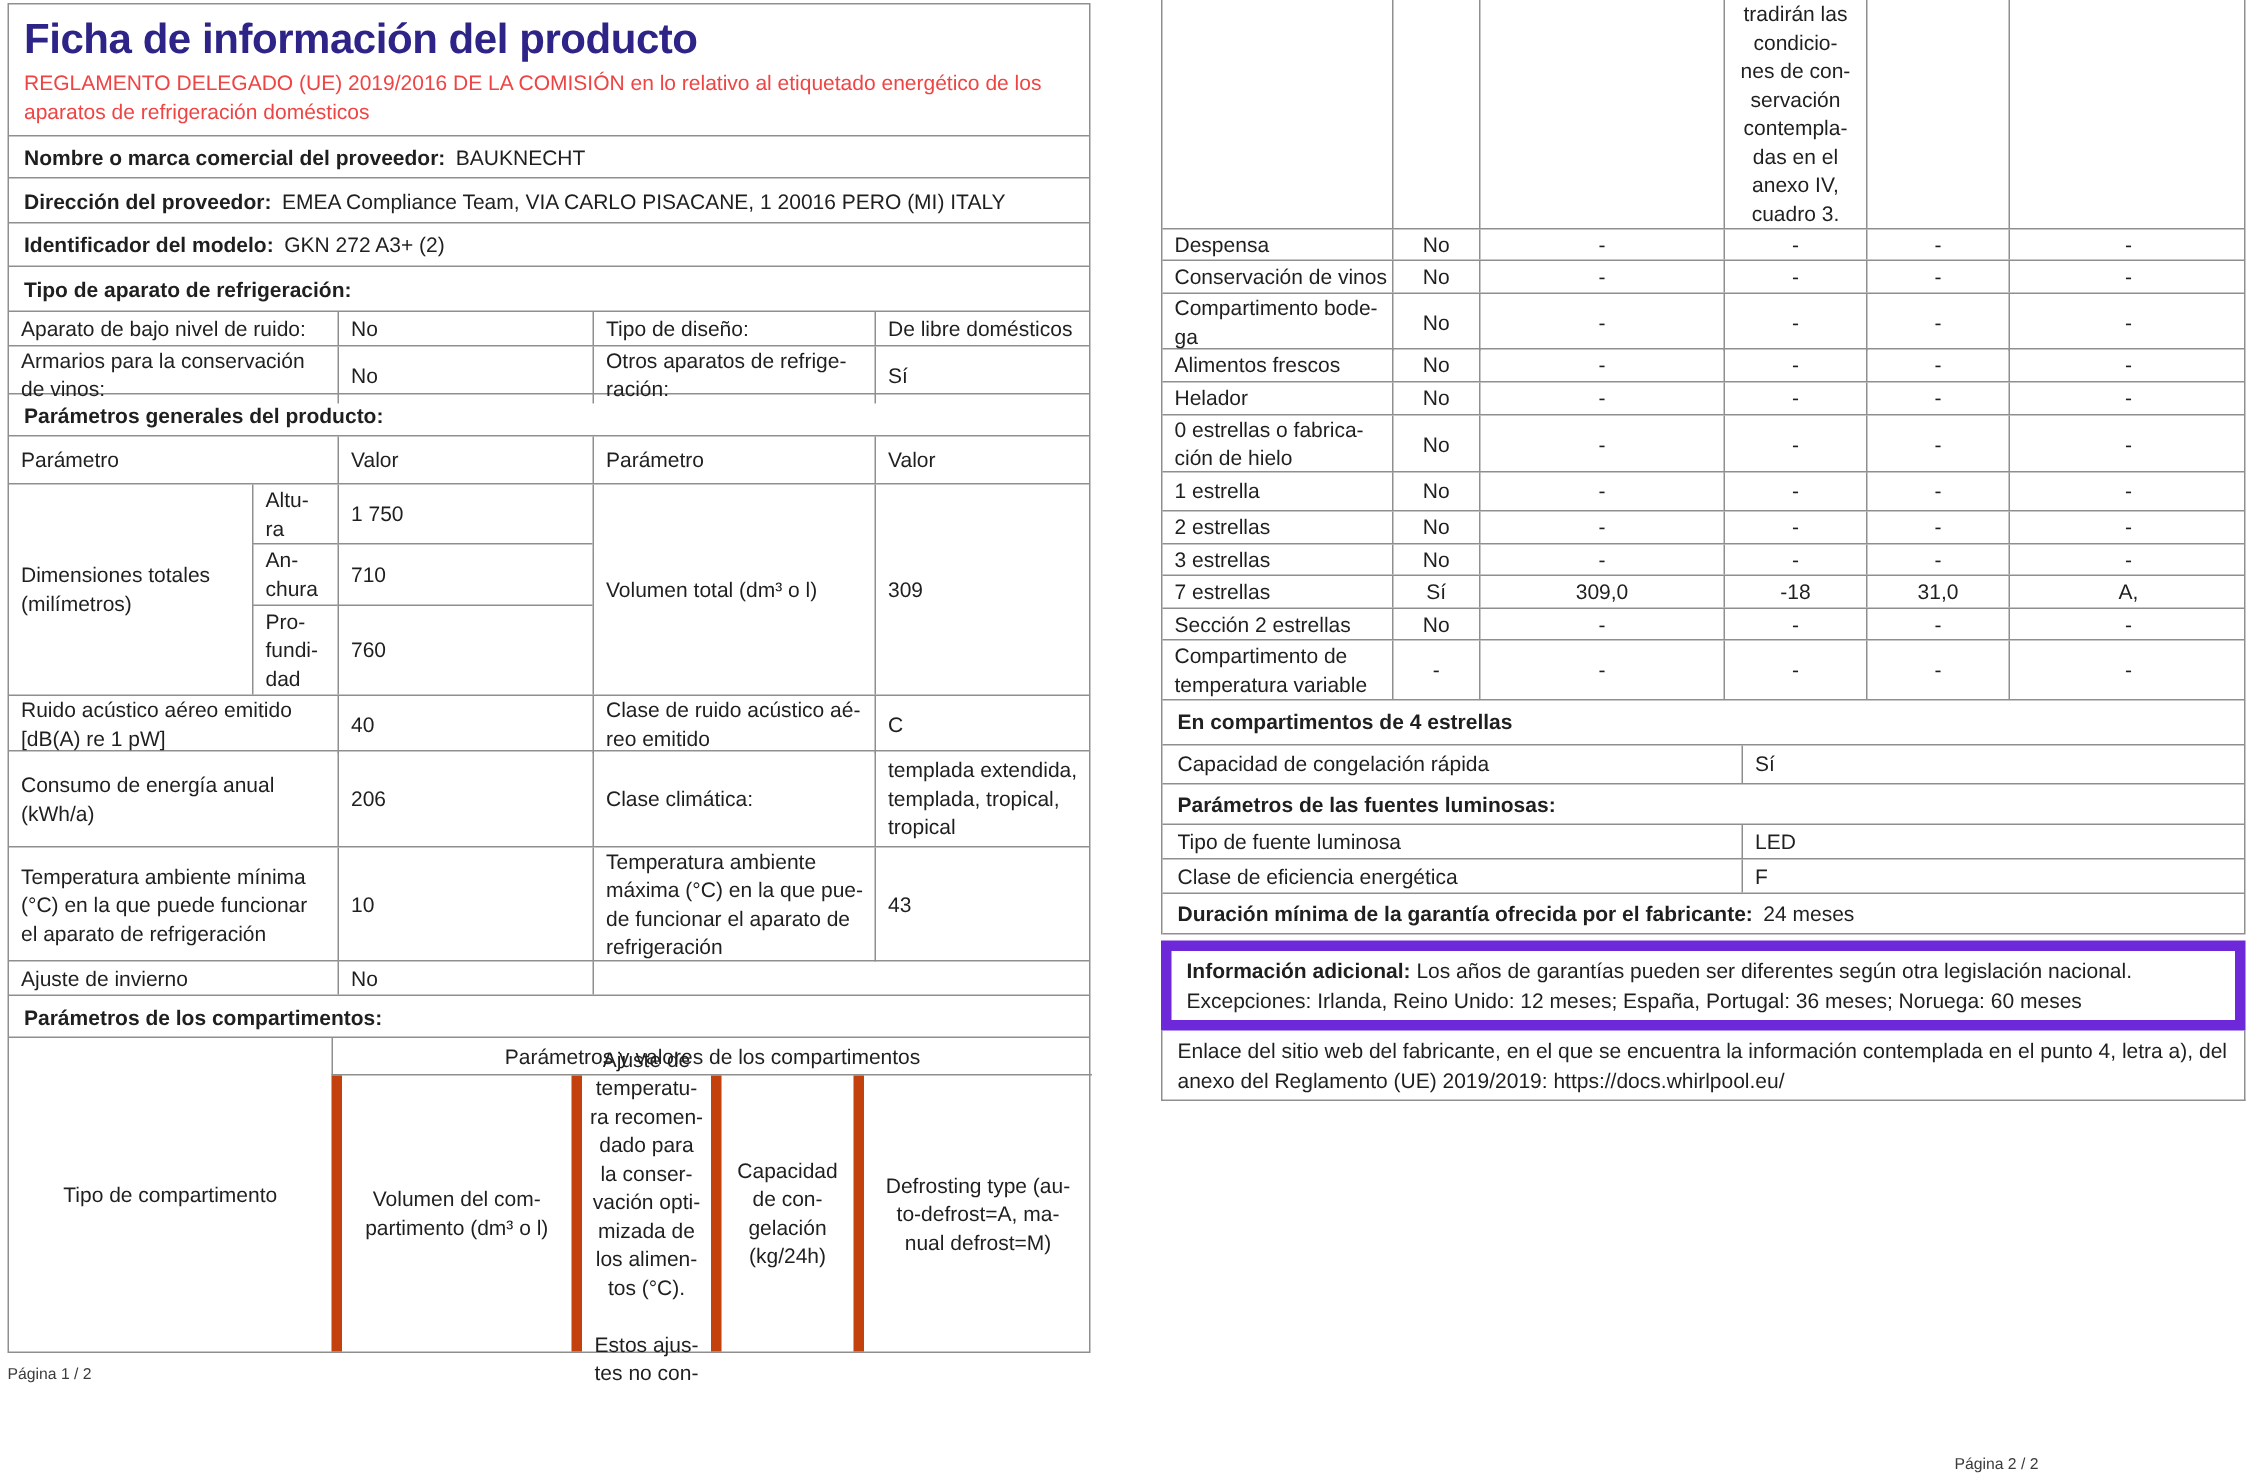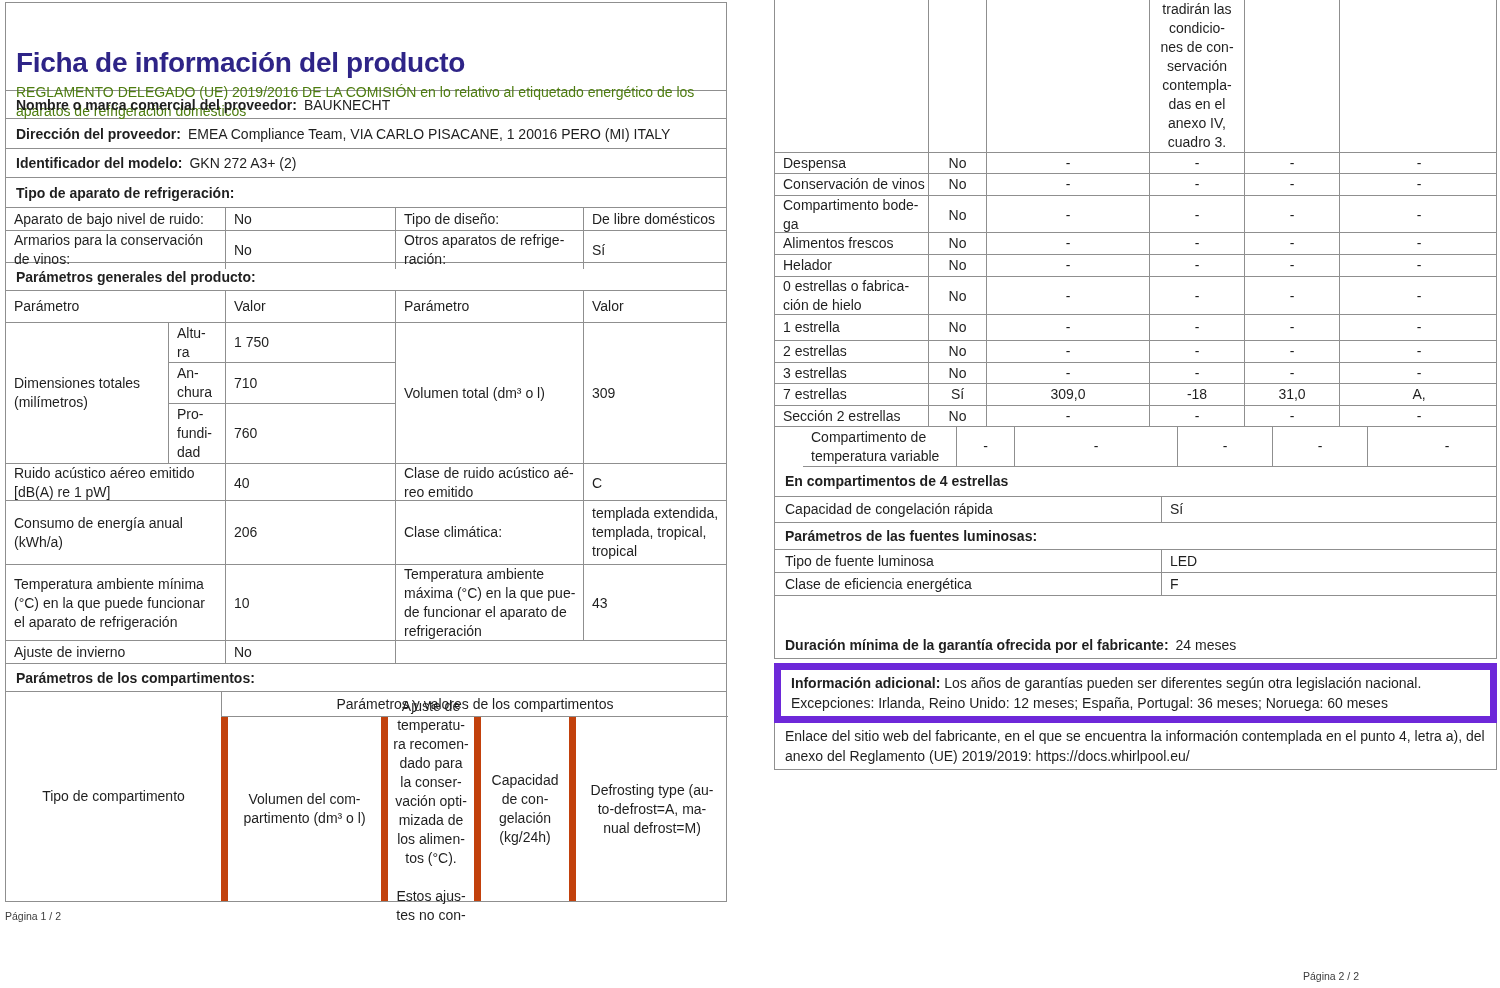--- a/index.html
+++ b/index.html
@@ -6,22 +6,22 @@
     font-family:"Liberation Sans",sans-serif;color:#1f1f1f;}
   .page{position:absolute;top:0;}
   .pre{white-space:pre-line;}
   b,.b{font-weight:700;}
   
   .p1{left:5px;top:2px;width:722px;}
   .p1-table{width:722px;border:1px solid #8f8f8f;box-sizing:border-box;background:#fff;}
   .row{box-sizing:border-box;border-bottom:1px solid #8f8f8f;display:flex;align-items:center;}
   .row:last-child{border-bottom:none;}
   .titleblock{display:block;height:88px;padding:6px 10px;box-sizing:border-box;}
-  .doc-title{color:#2e2487;font-size:28px;font-weight:700;letter-spacing:-0.3px;line-height:34px;margin-top:37px;}
-  .doc-subtitle{font-size:14px;line-height:19px;margin-top:3px;color:#4d7c0f;}
+  .doc-title{color:#2e2487;font-size:28px;font-weight:700;letter-spacing:-0.3px;line-height:34px;}
+  .doc-subtitle{font-size:14px;line-height:19px;margin-top:3px;color:#ef4444;}
   .labrow{padding-left:10px;font-size:14px;}
   .labrow .val{margin-left:7px;}
   .secrow{padding-left:10px;font-size:14px;font-weight:700;}
   .g4{display:grid;align-items:center;padding:0;}
   .g4 > div{box-sizing:border-box;height:100%;display:flex;align-items:center;padding-left:8px;padding-right:3px;
     border-left:1px solid #8f8f8f;font-size:14px;line-height:19px;}
   .g4 > div:first-child{border-left:none;}
   .cols4{grid-template-columns:219px 170px 188px 145px;}
   .colsAj{grid-template-columns:219px 170px 333px;}
   .h23{height:23px;} .h28{height:28px;} .h29{height:29px;} .h30{height:30px;} .h32{height:32px;}
@@ -49,28 +49,28 @@
   .crow{display:grid;grid-template-columns:153px 58px 163px 95px 95px 159px;border-bottom:1px solid #8f8f8f;box-sizing:border-box;}
   .crow > div{box-sizing:border-box;border-left:1px solid #8f8f8f;font-size:14px;line-height:19px;
     display:flex;align-items:center;justify-content:center;text-align:center;}
   .crow > div:first-child{border-left:none;justify-content:flex-start;text-align:left;padding-left:8px;padding-right:2px;}
   .cont > div{align-items:flex-start;}
   .row2{box-sizing:border-box;border-bottom:1px solid #8f8f8f;display:flex;align-items:center;font-size:14px;line-height:19px;}
   .sec2{padding-left:10px;font-weight:700;}
   .two{display:grid;grid-template-columns:386px 337px;padding:0;}
   .two > div{box-sizing:border-box;height:100%;display:flex;align-items:center;padding-left:10px;}
   .two > div:last-child{border-left:1px solid #8f8f8f;padding-left:8px;}
-  .war{padding-left:10px;margin-top:36px;}
+  .war{padding-left:10px;}
   .war .val{margin-left:7px;}
   .gap4{height:4px;}
   .p2-note{width:723px;box-sizing:border-box;border:7px solid #6d28d9;font-size:14px;line-height:20px;padding:3px 8px 3px 10px;min-height:45px;}
   .p2-note2{width:723px;box-sizing:border-box;border:1px solid #8f8f8f;border-top:none;font-size:14px;line-height:20px;padding:3px 8px 3px 10px;min-height:40px;}
   .pagefoot2{position:absolute;top:970px;right:0;font-size:10.5px;color:#3c3c3c;}
   .hv21{height:21px;} .hv22{height:22px;} .hv26{height:26px;} .hv27{height:27px;} .hv23v{height:23px;}
-  .hv30{height:30px;} .hv37{height:37px;} .hv38{height:38px;} .hv40{height:40px;margin-left:28px;} .hv153{height:153px;}
+  .hv30{height:30px;} .hv37{height:37px;} .hv38{height:38px;} .hv40{height:40px;} .hv153{height:153px;}
 </style>
 </head>
 <body>
 
 <div class="page p1">
   <div class="p1-table">
 
     <div class="row titleblock">
       <div class="doc-title">Ficha de información del producto</div>
       <div class="doc-subtitle pre">REGLAMENTO DELEGADO (UE) 2019/2016 DE LA COMISIÓN en lo relativo al etiquetado energético de los

